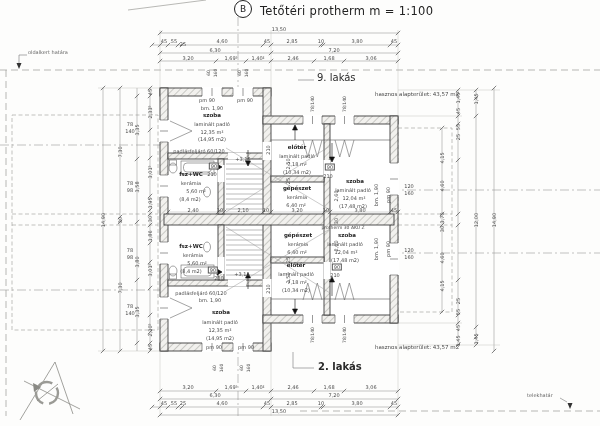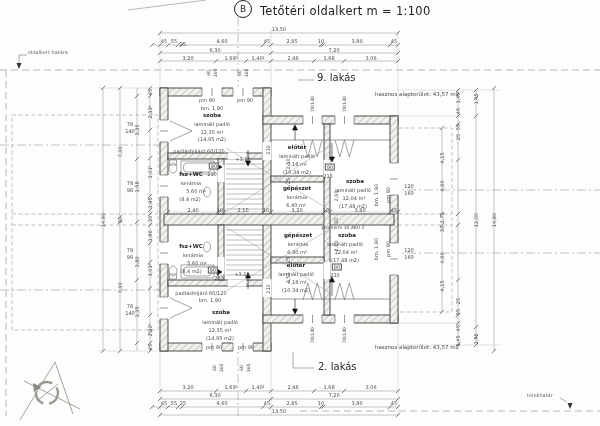--- a/index.html
+++ b/index.html
@@ -553,23 +553,23 @@
       <span class="pl box" style="left: 337px; top: 267px;">90</span>
       <span class="pl" style="left: 335px; top: 275px;">210</span>
       <span class="pl r" style="left: 268px; top: 150px;">210</span>
       <span class="pl r" style="left: 268px; top: 289px;">210</span>
       <span class="pl" style="left: 243px; top: 159px;">+3,15</span>
       <span class="pl" style="left: 242px; top: 274px;">+3,15</span>
       <span class="pl sm" style="left: 343px; top: 228px;">protherm 30 AKU Z</span>
     </div>
 
   <div class="bmark">B</div>
-  <div class="title">Tetőtéri oldalkert  m = 1:100</div>
+  <div class="title">Tetőtéri protherm  m = 1:100</div>
 
   <div class="site" style="left:28px;top:49px;">oldalkert határa</div>
   <div class="site" style="left:527px;top:392px;">telekhatár</div>
 
   <div class="flat" style="left:317px;top:72px;">9. lakás</div>
   <div class="area" style="left:375px;top:91px;">hasznos alapterület: 43,57 m2</div>
-  <div class="flat" style="left:318px;top:361px;">2. lakás</div>
+  <div class="flat" style="left:318px;top:361px;font-weight:bold;">2. lakás</div>
   <div class="area" style="left:375px;top:344px;">hasznos alapterület: 43,57 m2</div>
 
 </div>
 
 </body></html>

